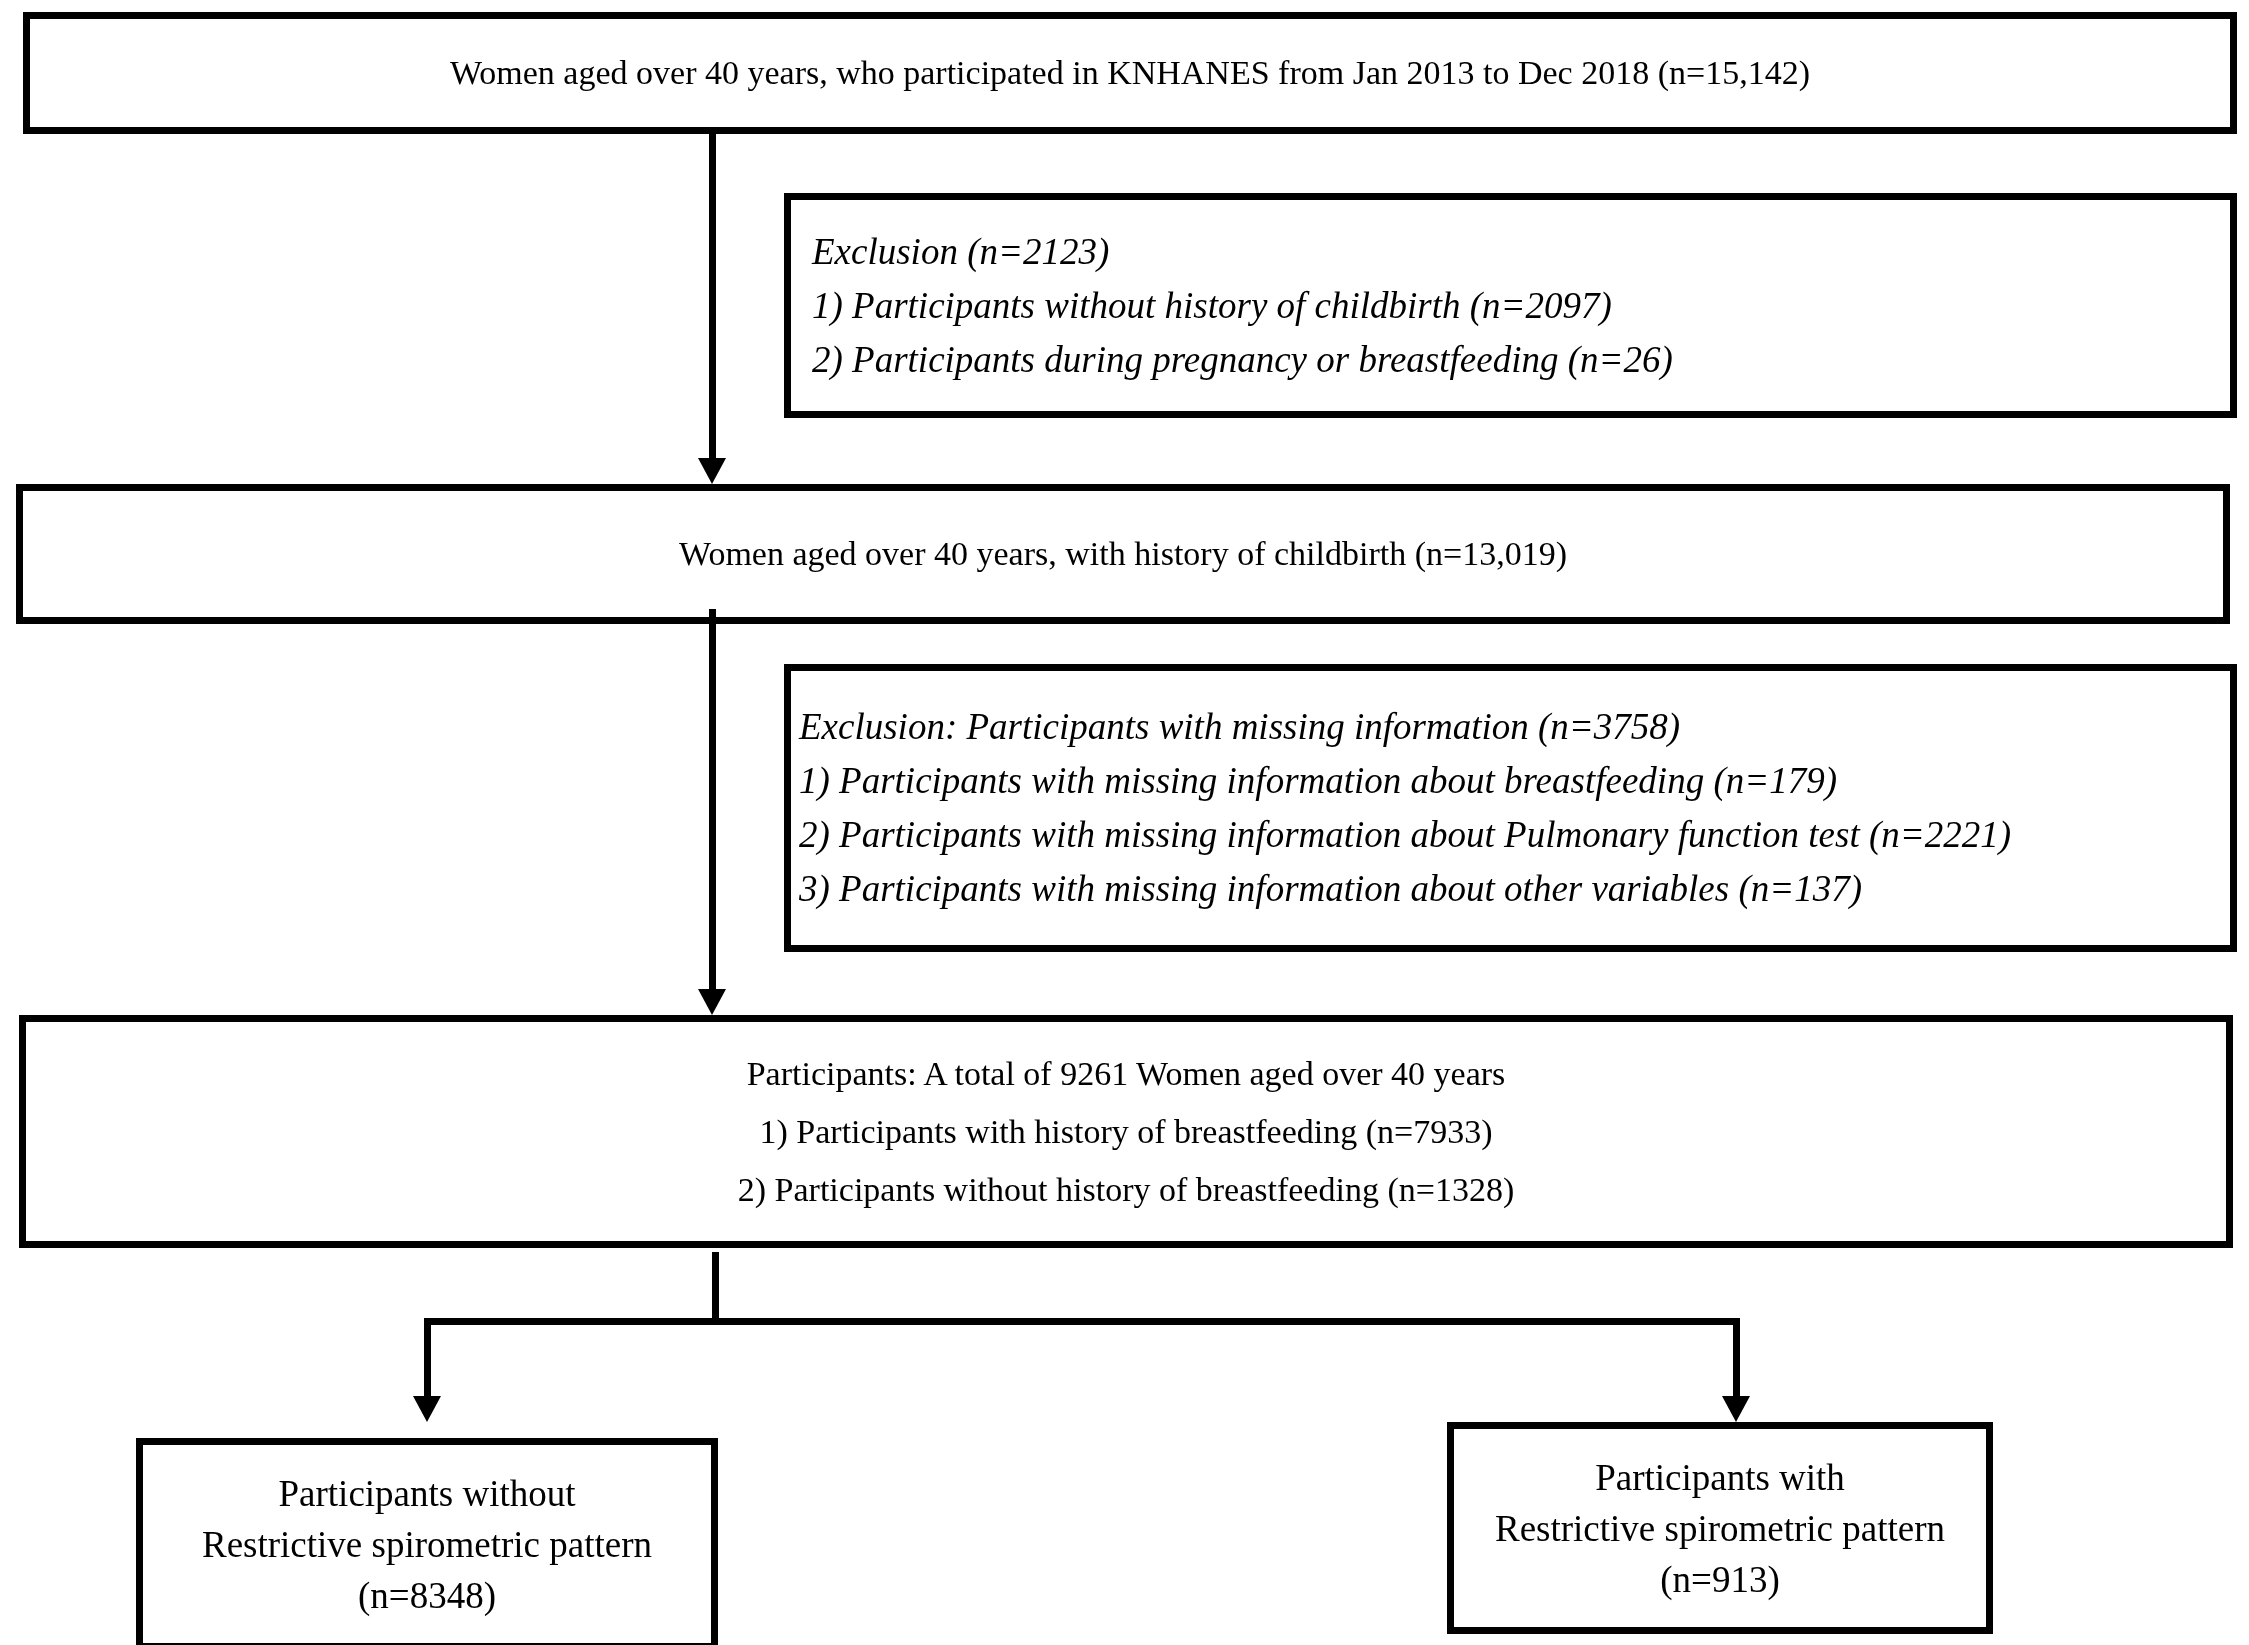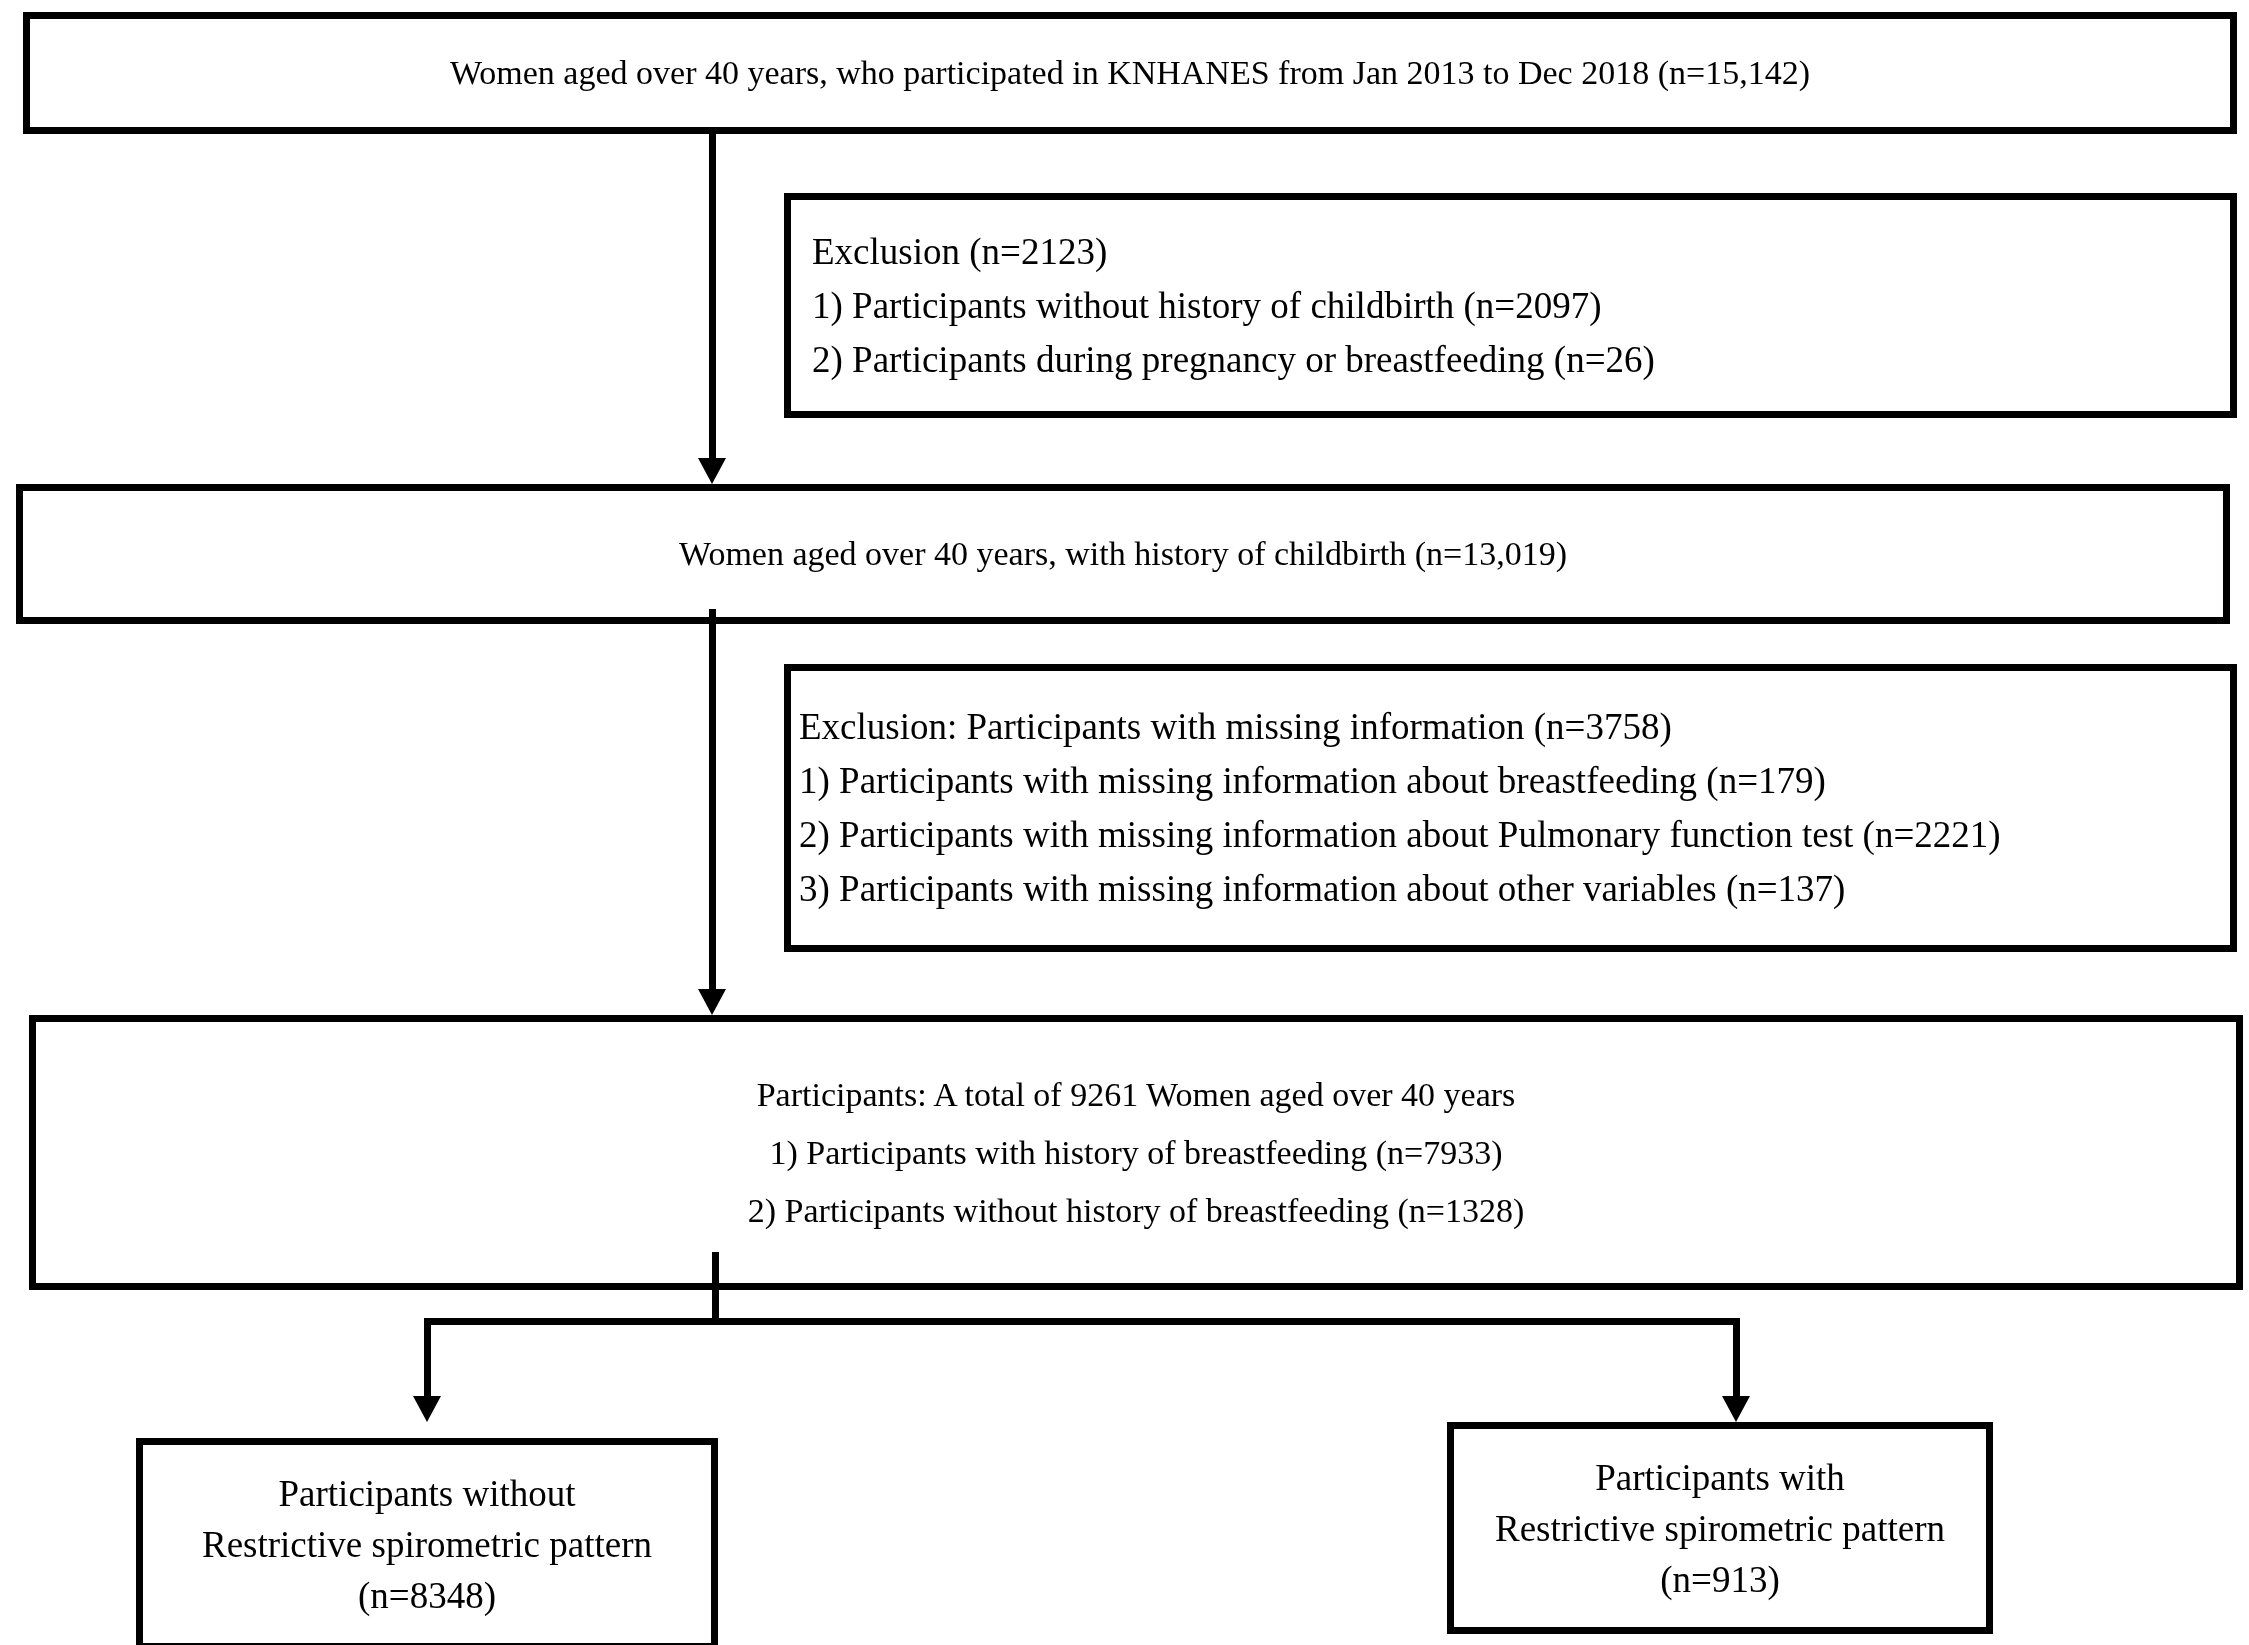--- a/index.html
+++ b/index.html
@@ -31,20 +31,21 @@
   .box.thin { border-width: 7.2px; }
   .box.left-align {
     align-items: flex-start;
     text-align: left;
     padding-left: 21px;
     padding-right: 4.4px;
   }
   .box.left-align .txt {
     font-size: 37px;
     line-height: 54px;
+    font-style: italic;
   }
   .box.small .txt {
     font-size: 37px;
     line-height: 51px;
   }
   .vline, .hline {
     position: absolute;
     background: #000000;
   }
   .arrowhead {
@@ -81,21 +82,21 @@
   <div class="vline" style="left:709px; top:609px; width:6.6px; height:381px;"></div>
   <div class="arrowhead" style="left:698px; top:989px;"></div>
 
   <div class="box thin left-align" style="left:784px; top:664px; width:1453px; height:288px;padding-left:8px;">
     <div class="txt">Exclusion: Participants with missing information (n=3758)</div>
     <div class="txt">1) Participants with missing information about breastfeeding (n=179)</div>
     <div class="txt">2) Participants with missing information about Pulmonary function test (n=2221)</div>
     <div class="txt">3) Participants with missing information about other variables (n=137)</div>
   </div>
 
-  <div class="box" style="left:29px; top:1015px; width:2214px; height:275px;">
+  <div class="box" style="left:19px; top:1015px; width:2214px; height:233px;">
     <div class="txt">Participants: A total of 9261 Women aged over 40 years</div>
     <div class="txt">1) Participants with history of breastfeeding (n=7933)</div>
     <div class="txt">2) Participants without history of breastfeeding (n=1328)</div>
   </div>
 
   <div class="vline" style="left:712px; top:1252px; width:6.6px; height:69px;"></div>
   <div class="hline" style="left:424px; top:1318px; width:1316px; height:6.6px;"></div>
 
   <div class="vline" style="left:424px; top:1318px; width:6.6px; height:78px;"></div>
   <div class="arrowhead" style="left:413px; top:1396px;"></div>

